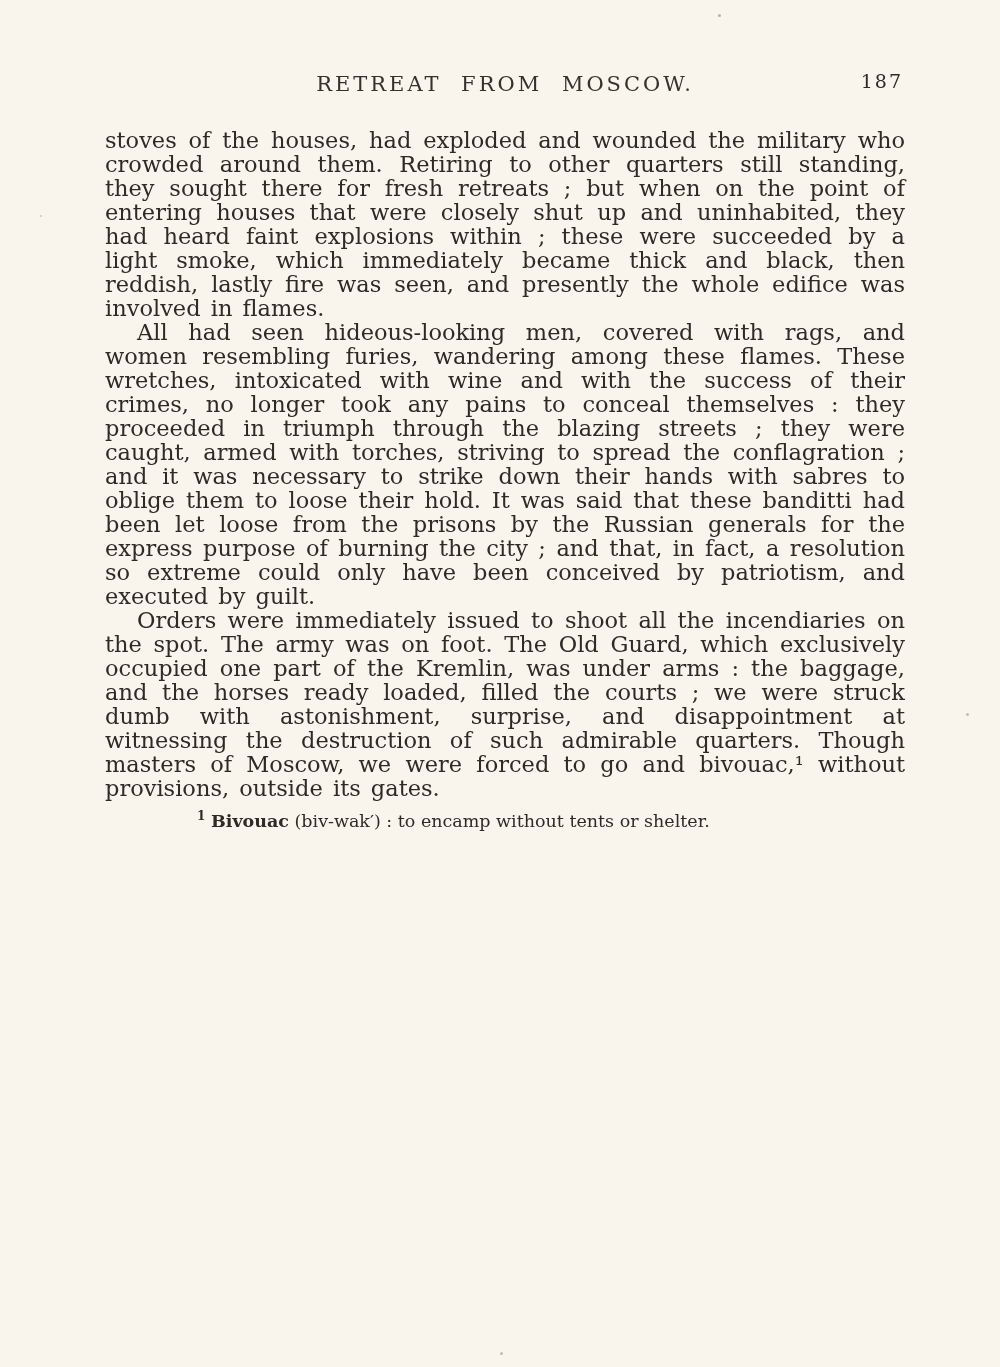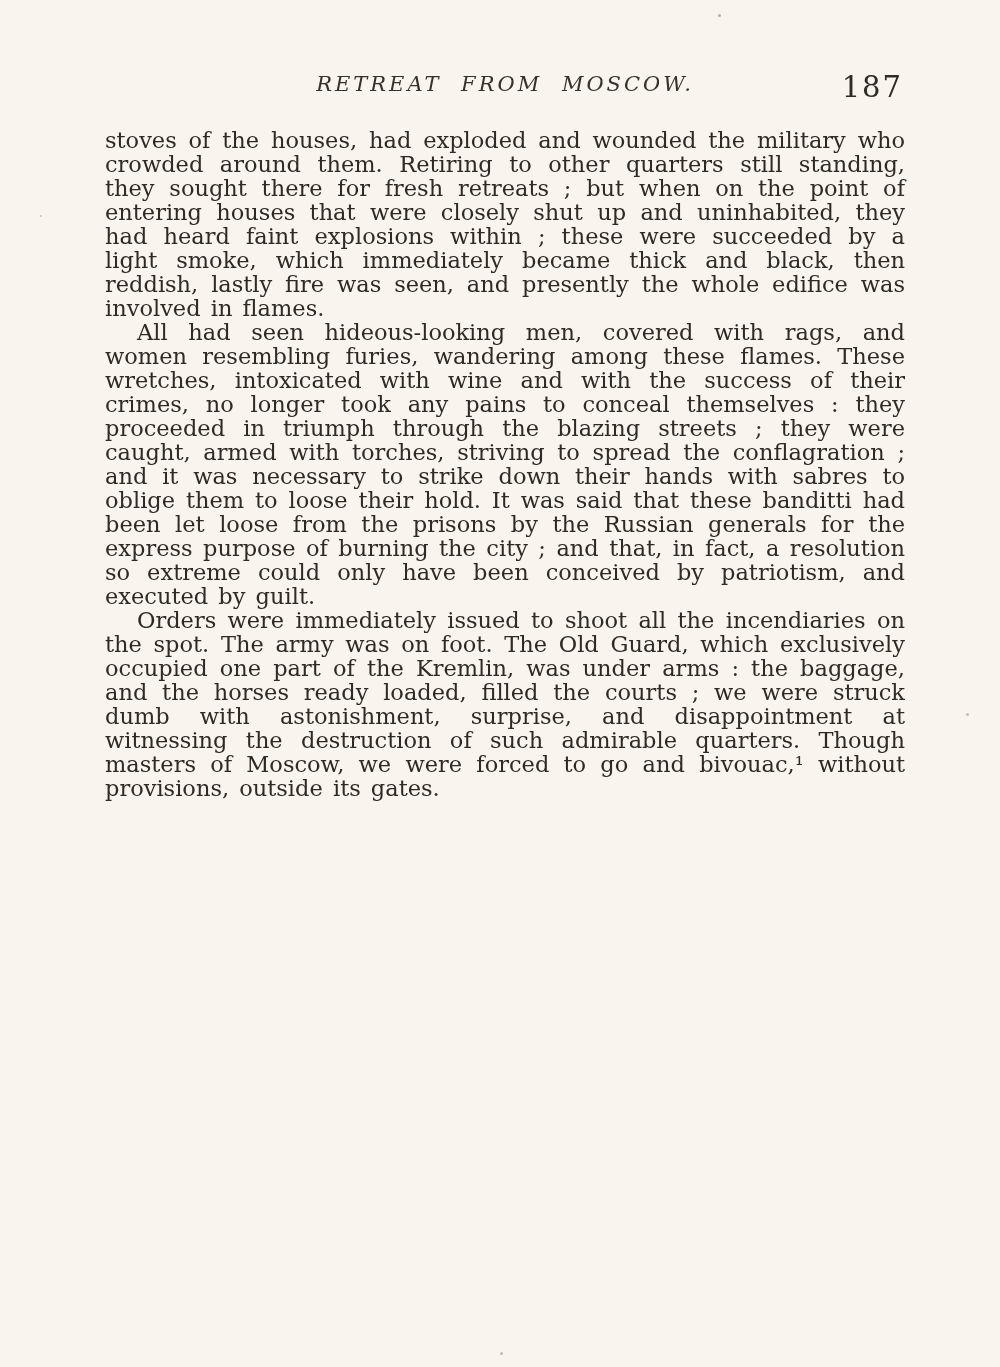--- a/index.html
+++ b/index.html
@@ -22,32 +22,31 @@
     width: 800px;
   }
   .page-header {
     position: relative;
     height: 34px;
     margin-bottom: 22px;
   }
   .running-title {
     display: block;
     text-align: center;
-    font-style: italic;
     font-size: 21px;
     letter-spacing: 3px;
     word-spacing: 10px;
     color: #35322c;
   }
   .page-number {
     position: absolute;
     right: 2px;
     top: -2px;
     font-style: normal;
-    font-size: 29px;
+    font-size: 19px;
     letter-spacing: 2px;
     color: #2e2b26;
   }
   .page-body .para {
     font-size: 22.5px;
     line-height: 24px;
     text-align: justify;
     margin: 0;
     word-spacing: 3px;
   }
@@ -90,19 +89,23 @@
     <span class="running-title">RETREAT FROM MOSCOW.</span>
     <span class="page-number">187</span>
   </header>
 
   <main class="page-body">
     <p class="para">stoves of the houses, had exploded and wounded the military who crowded around them.  Retiring to other quarters still standing, they sought there for fresh retreats ; but when on the point of entering houses that were closely shut up and uninhabited, they had heard faint explosions within ; these were succeeded by a light smoke, which immediately became thick and black, then reddish, lastly fire was seen, and presently the whole edifice was involved in flames.</p>
     <p class="para indent">All had seen hideous-looking men, covered with rags, and women resembling furies, wandering among these flames.  These wretches, intoxicated with wine and with the success of their crimes, no longer took any pains to conceal themselves : they proceeded in triumph through the blazing streets ; they were caught, armed with torches, striving to spread the conflagration ; and it was necessary to strike down their hands with sabres to oblige them to loose their hold.  It was said that these banditti had been let loose from the prisons by the Russian generals for the express purpose of burning the city ; and that, in fact, a resolution so extreme could only have been conceived by patriotism, and executed by guilt.</p>
     <p class="para indent">Orders were immediately issued to shoot all the incendiaries on the spot.  The army was on foot.  The Old Guard, which exclusively occupied one part of the Kremlin, was under arms : the baggage, and the horses ready loaded, filled the courts ; we were struck dumb with astonishment, surprise, and disappointment at witnessing the destruction of such admirable quarters.  Though masters of Moscow, we were forced to go and bivouac,¹ without provisions, outside its gates.</p>
   </main>
 
+  <footer class="footnote">
+    <span class="fn-marker">1</span>
+    <span class="fn-term">Bivouac</span><span class="fn-text"> (biv-wak′) : to encamp without tents or shelter.</span>
+  </footer>
 
 </div>
 
 <span class="speck speck-1"></span>
 <span class="speck speck-2"></span>
 <span class="speck speck-3"></span>
 <span class="speck speck-4"></span>
 
 </body></html>

